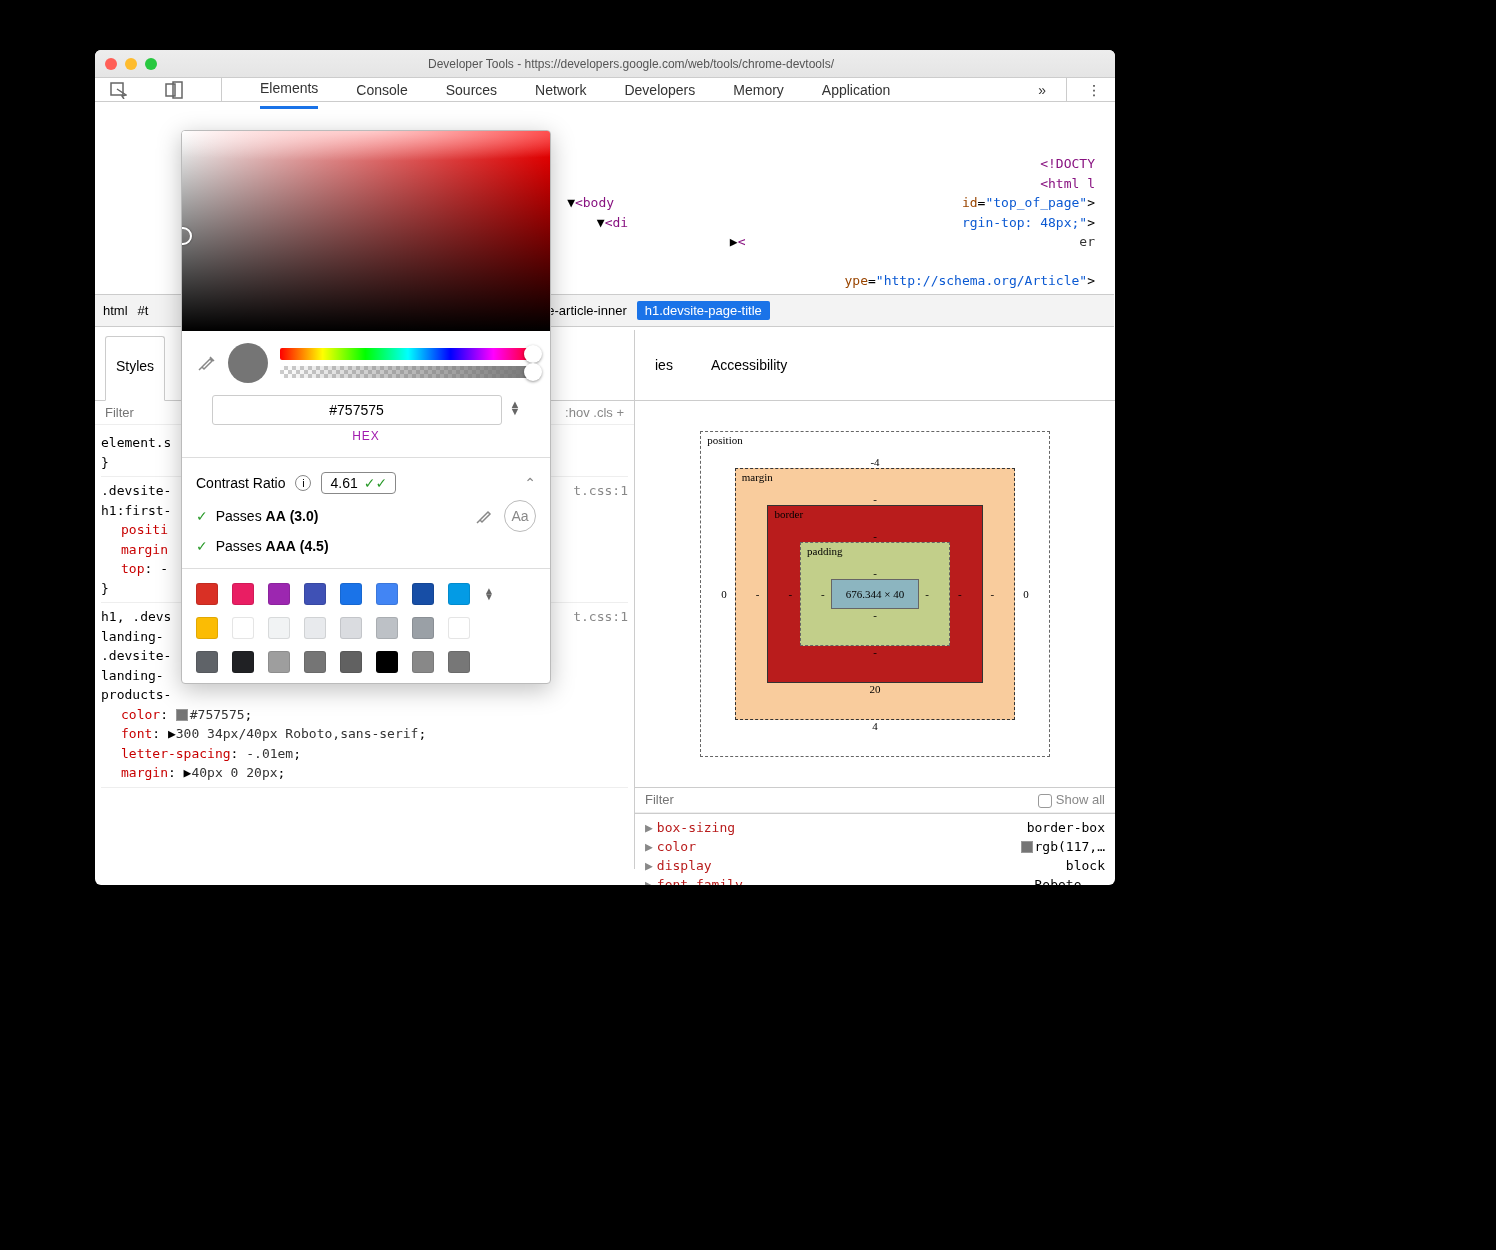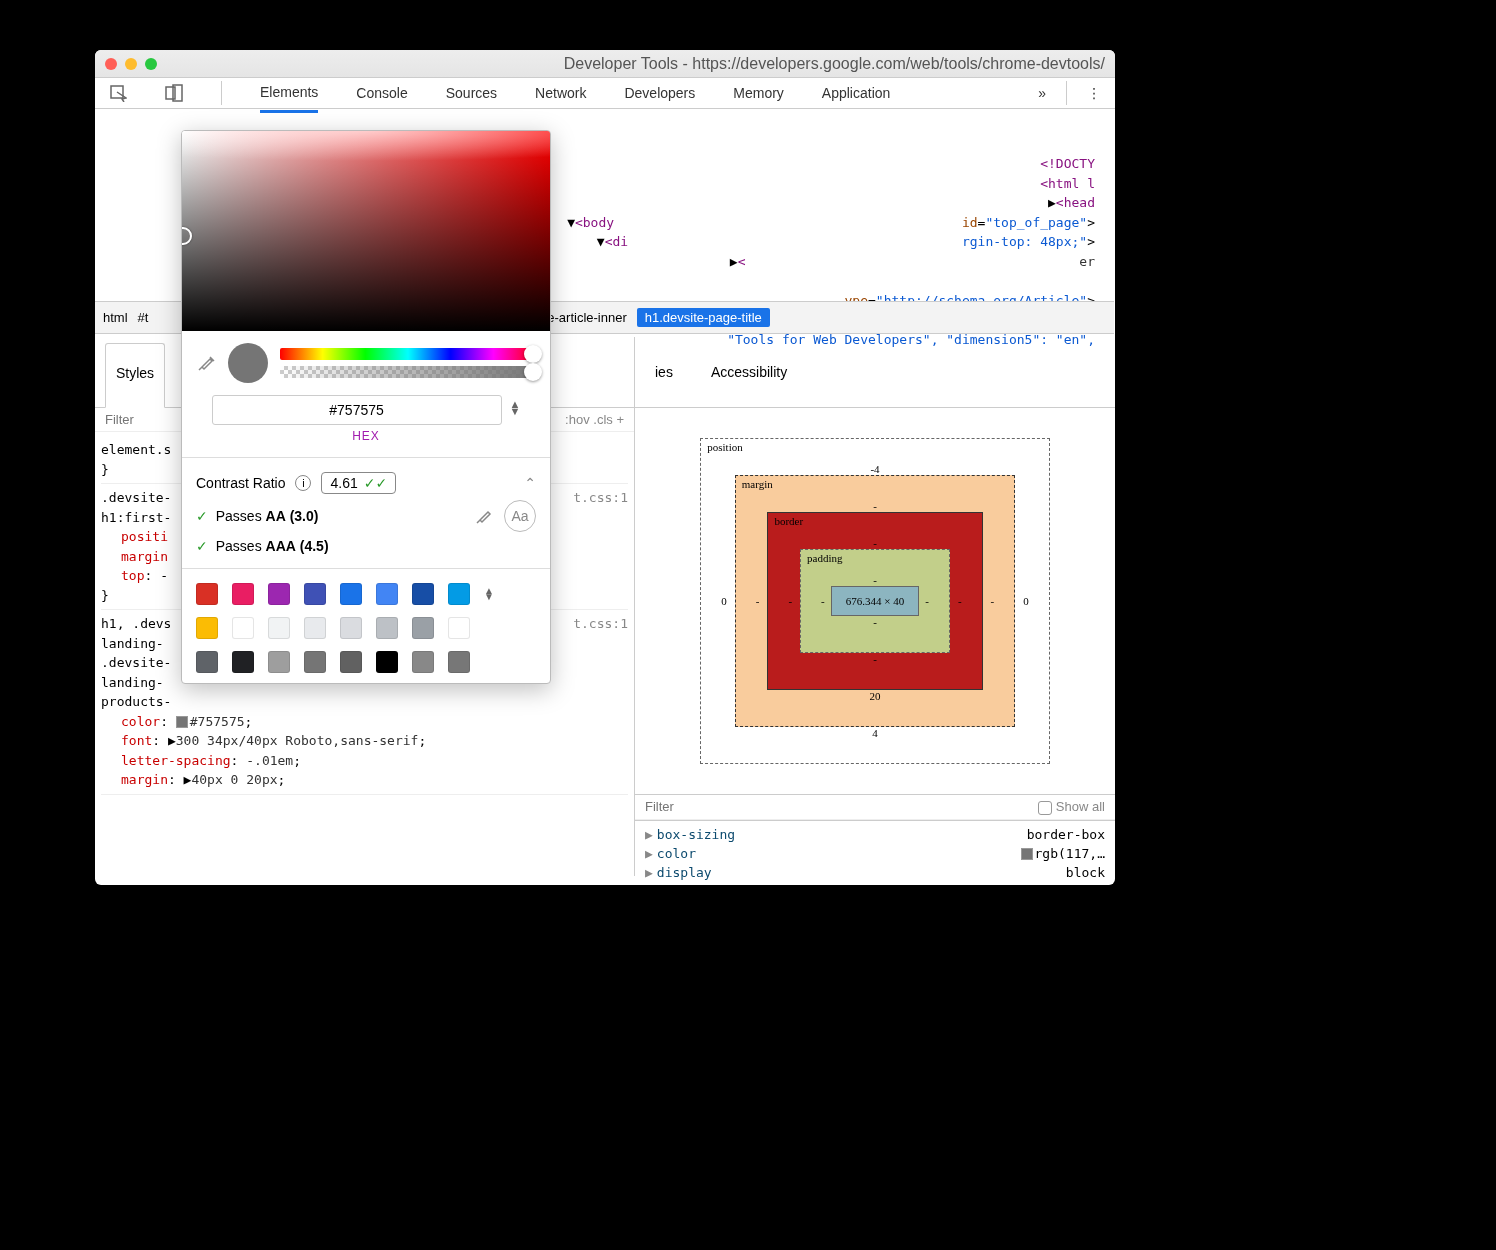--- a/index.html
+++ b/index.html
@@ -2,22 +2,22 @@
 <html><head>
 <meta charset="utf-8">
 <style>
 * { box-sizing: border-box; margin: 0; padding: 0; }
 body { background: #000; font-family: -apple-system, "Helvetica Neue", Arial, sans-serif; font-size: 13px; width: 1496px; height: 1250px; position: relative; }
 .window { position: absolute; left: 95px; top: 50px; width: 1020px; height: 835px; background: #fff; border-radius: 6px; box-shadow: 0 20px 60px rgba(0,0,0,.5); overflow: hidden; }
 .titlebar { height: 28px; background: linear-gradient(#ededed,#e5e5e5); border-bottom: 1px solid #ccc; display: flex; align-items: center; padding: 0 10px; }
 .traffic { display: flex; gap: 8px; }
 .dot { width: 12px; height: 12px; border-radius: 50%; }
 .dot.r { background:#ff5f57; } .dot.y{background:#febc2e;} .dot.g{background:#28c840;}
-.title { flex:1; text-align:right; color:#555; font-size:16px; }
-.tabs { height: 31px; border-bottom: 1px solid #ccc; display:flex; align-items:center; gap:38px; padding: 0 14px; font-size:14px; color:#333; }
+.title { flex:1; text-align:center; color:#555; font-size:12px; }
+.tabs { height: 24px; border-bottom: 1px solid #ccc; display:flex; align-items:center; gap:38px; padding: 0 14px; font-size:14px; color:#333; }
 .sep { width:1px; height:24px; background:#ccc; }
 .tab { padding: 10px 0; cursor:pointer; }
 .tab.active { color:#333; border-bottom: 3px solid #1a73e8; }
 .more { margin-left:auto; display:flex; gap:20px; align-items:center; }
 .content { display:flex; height: calc(100% - 68px); }
 .left { width: 540px; border-right: 1px solid #ccc; display:flex; flex-direction:column; position:relative; }
 .right { flex:1; display:flex; flex-direction:column; }
 .t-purple{color:#881280;} .t-blue{color:#0b59d2;} .t-orange{color:#994500;}
 .breadcrumb { border-top:1px solid #ccc; border-bottom:1px solid #ccc; padding:6px 8px; font-size:13px; display:flex; gap:10px; align-items:center; }
 .crumb-active { background:#1a73e8; color:#fff; padding:2px 8px; border-radius:2px; }
@@ -63,21 +63,21 @@
 .bm-box { border:1px dashed #666; padding: 24px 20px; text-align:center; position:relative;}
 .bm-pos{background:#fff;}
 .bm-margin{background:#f9cc9d; border:1px dashed #333;}
 .bm-border{background:#b91c1c; border:1px solid #333;}
 .bm-padding{background:#c2cf8a; border:1px dashed #666;}
 .bm-content{background:#8cb5c0; border:1px solid #666; padding:8px 14px;}
 .bm-label{position:absolute; top:2px; left:6px;}
 .computed-list{font-family:Menlo,monospace; font-size:13px; padding:4px 10px; border-top:1px solid #ccc;}
 .cl-row{display:flex; justify-content:space-between; padding:2px 0;}
 .tri{color:#888; margin-right:4px;}
-.cl-name{color:#0c4a6e;}
+.cl-name{color:#b91c1c;}
 .chk{width:14px;height:14px;border:1px solid #999;border-radius:3px;display:inline-block;vertical-align:middle;margin-right:4px;}
 .dom-wide { font-family: Menlo, monospace; font-size:13px; padding: 6px 10px; line-height:1.5; position:absolute; left:10px; right:10px; top:98px;text-align:right; }
 </style>
 </head>
 <body>
 
 <div class="window">
   <div class="titlebar">
     <div class="traffic">
       <div class="dot r"></div>
@@ -107,21 +107,20 @@
     <div class="more">
       <span>»</span>
       <div class="sep"></div>
       <span>⋮</span>
     </div>
   </div>
 
   <div class="dom-wide">
     <div><span class="t-purple">&lt;!DOCTY</span></div>
     <div><span class="t-purple">&lt;html l</span></div>
-    <div style="padding-left:14px">▶<span class="t-purple">&lt;head</span></div>
     <div style="padding-left:14px">▼<span class="t-purple">&lt;body</span>
       <span style="margin-left:340px"><span class="t-orange">id</span>=<span class="t-blue">"top_of_page"</span>&gt;</span></div>
     <div style="padding-left:28px">▼<span class="t-purple">&lt;di</span>
       <span style="margin-left:326px"><span class="t-blue">rgin-top: 48px;"</span>&gt;</span></div>
     <div style="padding-left:42px">▶<span class="t-purple">&lt;</span>
       <span style="margin-left:326px;color:#333">er</span></div>
     <div>&nbsp;</div>
     <div style="padding-left:42px">▼<span class="t-purple">&lt;</span>
       <span style="margin-left:326px"><span class="t-orange">ype</span>=<span class="t-blue">"http://schema.org/Article"</span>&gt;</span></div>
     <div style="margin-left:398px"><span class="t-blue">son"</span> <span class="t-orange">type</span>=<span class="t-blue">"hidden"</span> <span class="t-orange">value</span>=<span class="t-blue">'{"dimensions":</span></div>

